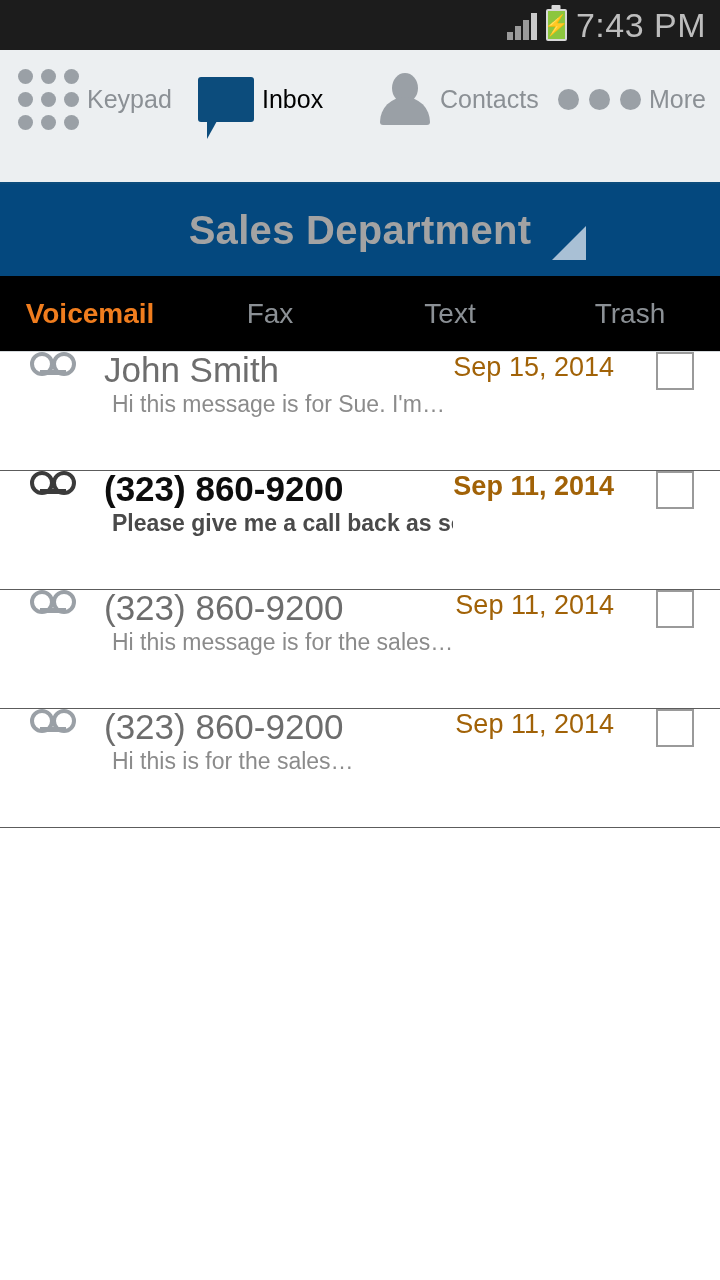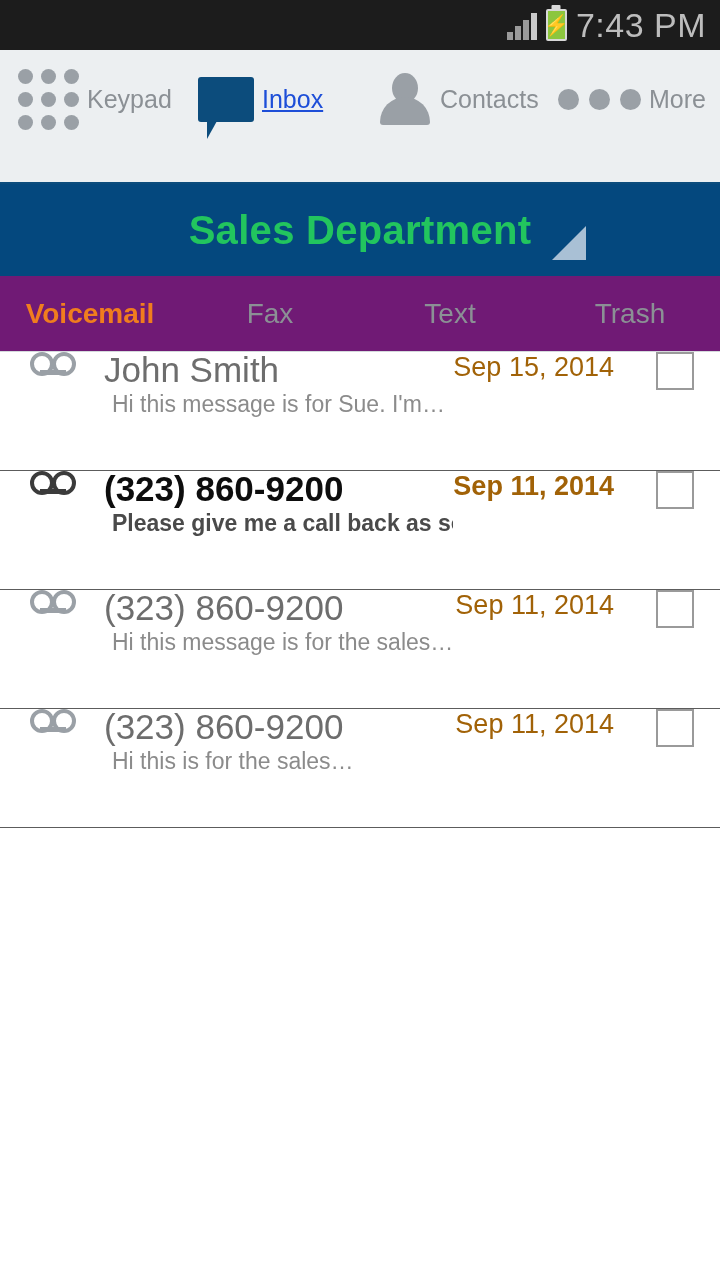--- a/index.html
+++ b/index.html
@@ -44,21 +44,21 @@
     display: flex; align-items: flex-start; justify-content: space-around;
     border-bottom: 2px solid #0c4c7c;
     padding-top: 18px;
   }
   .nav-item {
     width: 144px; display: flex; flex-direction: row;
     align-items: center; gap: 8px;
   }
   .nav-icon { height: 62px; display: flex; align-items: center; justify-content: center; }
   .nav-label { font-size: 25px; color: #8b9095; }
-  .nav-item.active .nav-label { color: #1d4ed8; text-decoration: underline; }
+  .nav-item.active .nav-label { color: #000000; }
 
   .keypad-grid { display: grid; grid-template-columns: repeat(3, 15px); gap: 8px; }
   .keypad-grid span { width: 15px; height: 15px; border-radius: 50%; background: #9aa0a6; }
 
   .clock-ico { position: relative; width: 52px; height: 52px; border-radius: 50%; background: #9aa0a6; }
   .clock-ico .tick { position: absolute; background: #eceff1; }
   .clock-ico .t-top { width: 2px; height: 6px; left: 25px; top: 2px; }
   .clock-ico .t-bot { width: 2px; height: 6px; left: 25px; bottom: 2px; }
   .clock-ico .t-left { height: 2px; width: 6px; top: 25px; left: 2px; }
   .clock-ico .t-right { height: 2px; width: 6px; top: 25px; right: 2px; }
@@ -79,30 +79,30 @@
   .person-ico .body { position: absolute; left: 50%; transform: translateX(-50%); bottom: 0; width: 50px; height: 28px; background: #9aa0a6; border-radius: 25px 25px 3px 3px; }
 
   .dots-ico { display: flex; gap: 10px; }
   .dots-ico span { width: 21px; height: 21px; border-radius: 50%; background: #9aa0a6; }
 
   
   .dept-header {
     position: relative; height: 92px; background: #04487e;
     display: flex; align-items: center; justify-content: center;
   }
-  .dept-title { color: #22c55e; font-size: 40px; font-weight: bold; letter-spacing: 0.3px; }
+  .dept-title { color: #a3a3a3; font-size: 40px; font-weight: bold; letter-spacing: 0.3px; }
   .dept-expand {
     position: absolute; right: 134px; bottom: 16px;
     width: 0; height: 0;
     border-bottom: 34px solid #a9c0d5; border-left: 34px solid transparent;
   }
 
   
   .tabs {
-    height: 76px; background: #701a75;
+    height: 76px; background: #000000;
     display: flex; align-items: center;
     border-bottom: 1px solid #d4d9dc;
     justify-content: space-between;
   }
   .tab { flex: 1; text-align: center; font-size: 28px; color: #8b9095; }
   .tab.active { color: #f07d1e; font-weight: bold; }
 
   
   .msg-list { background: #ffffff; }
   .msg-row {

